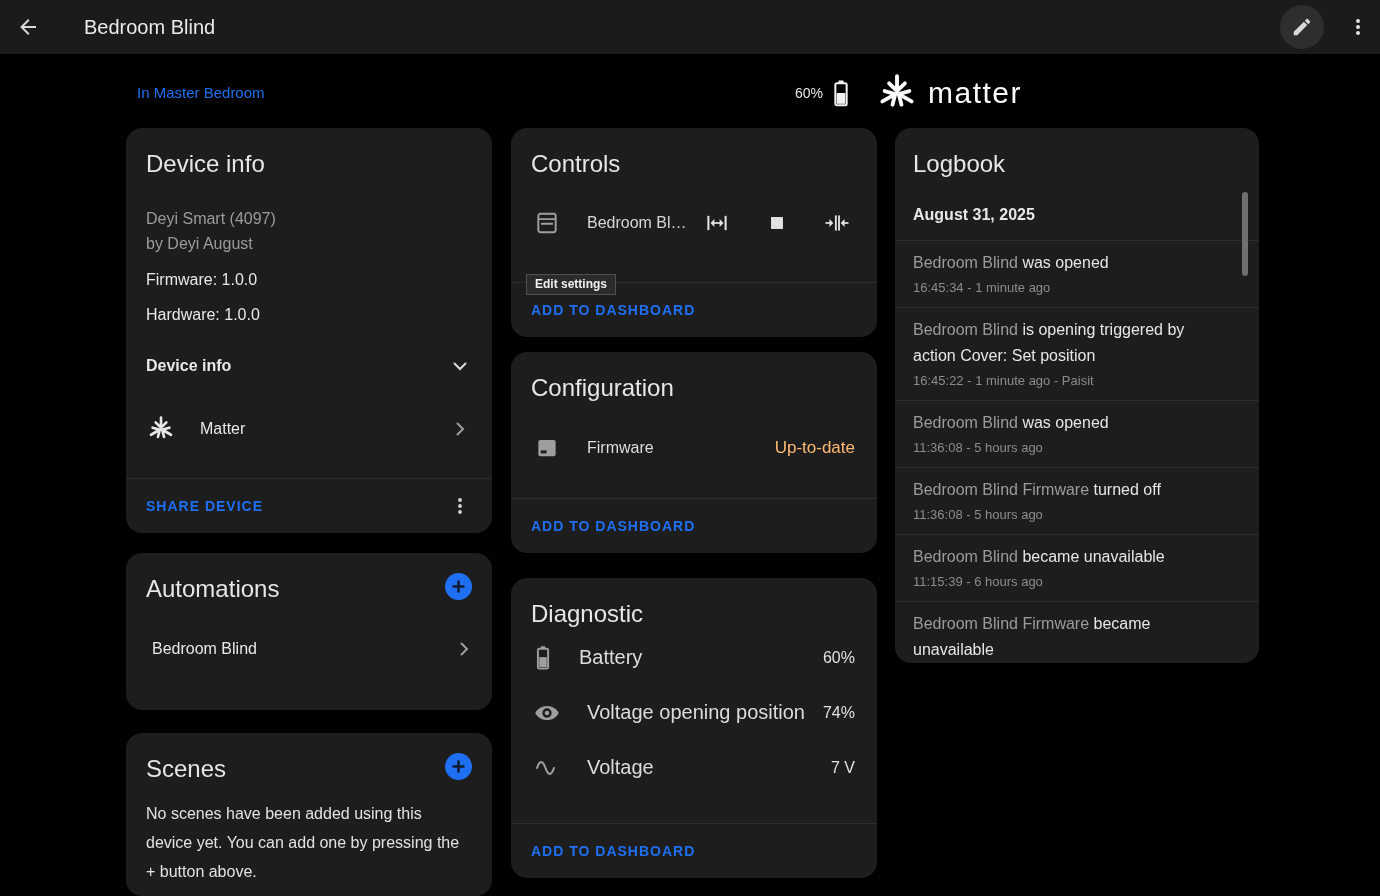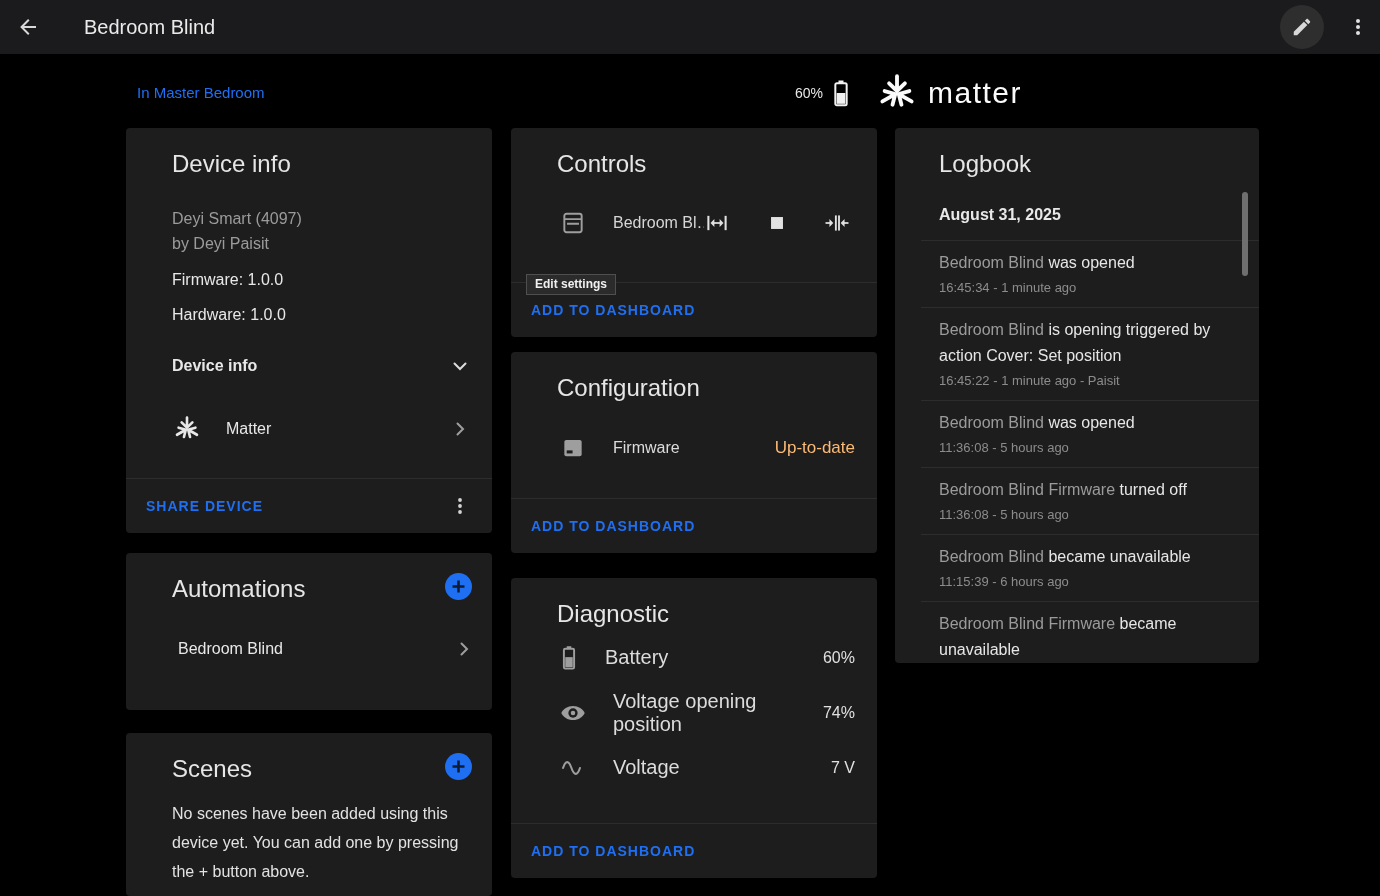--- a/index.html
+++ b/index.html
@@ -29,21 +29,21 @@
   .appbar .kebab{width:40px;display:flex;justify-content:center;cursor:pointer;margin-right:2px;}
 
   
   .area-link{position:absolute;left:137px;top:84px;font-size:15px;color:var(--accent);cursor:pointer;}
   .brandrow{position:absolute;top:68px;right:122px;height:50px;display:flex;align-items:center;}
   .batt-pct{font-size:14px;color:#e8e8e8;margin-right:8px;}
   .brand-logo{margin-left:24px;margin-right:9px;}
   .brand-word{font-size:30px;font-weight:400;letter-spacing:1.5px;color:#fbfbfb;}
 
   
-  .card{position:absolute;background:var(--card);border-radius:4px;overflow:hidden;padding-left:26px;}
+  .card{position:absolute;background:var(--card);border-radius:16px;overflow:hidden;}
   .card-title{font-size:24px;font-weight:400;color:#e6e6e6;padding:20px 20px 0 20px;line-height:32px;}
   .card-title-row{display:flex;align-items:flex-start;justify-content:space-between;padding-right:20px;}
   .plus-btn{margin-top:20px;cursor:pointer;flex:0 0 auto;}
 
   .footer{position:absolute;left:0;right:0;bottom:0;border-top:1px solid var(--divider);
     padding:15px 20px 0 20px;height:55px;display:flex;align-items:flex-start;justify-content:space-between;}
   .link-btn{font-size:14px;font-weight:bold;letter-spacing:1px;color:var(--accent);cursor:pointer;line-height:24px;}
 
   
   #card-device{left:126px;top:128px;width:366px;height:405px;}
@@ -158,21 +158,21 @@
       </svg>
     </span>
     <span class="brand-word">matter</span>
   </div>
 
   <div class="card" id="card-device">
     <div class="card-title">Device info</div>
     <div class="di-body">
       <div class="di-model">
         <div>Deyi Smart (4097)</div>
-        <div>by Deyi Paisit</div>
+        <div>by Deyi August</div>
       </div>
       <div class="di-fw">Firmware: 1.0.0</div>
       <div class="di-hw">Hardware: 1.0.0</div>
       <div class="di-expander">
         <span>Device info</span>
         <span>
           <svg width="24" height="24" viewBox="0 0 24 24">
               <path d="M6.5,9.5 L12,15 L17.5,9.5" fill="none" stroke="#dcdcdc" stroke-width="2" stroke-linecap="round"></path>
             </svg>
         </span>

